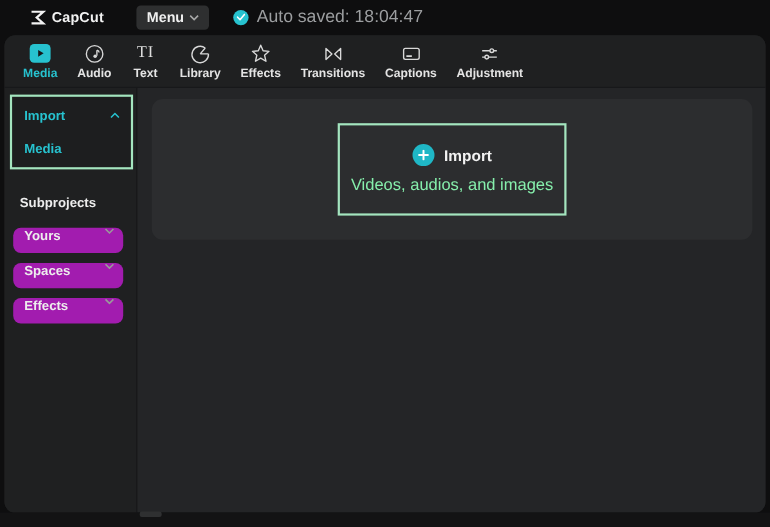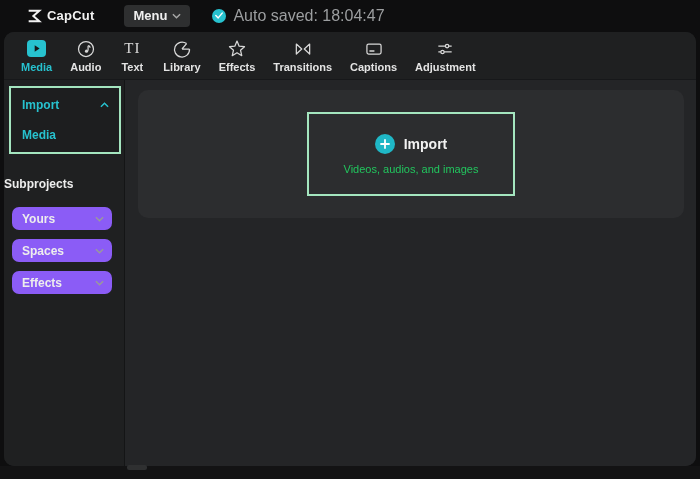--- a/index.html
+++ b/index.html
@@ -87,26 +87,26 @@
     background:#1d1e1f;
     padding:2px;
   }
   .side-item {
     height:30px; display:flex; align-items:center;
     padding:0 8px 0 9px; cursor:default;
   }
   .side-item .label { font-size:12px; font-weight:bold; color:#ededed; }
   .side-item.teal .label { color:#27c2cf; }
   .side-item .spacer { flex:1; }
-  .subprojects { height:28px; display:flex; align-items:center; margin-top:16px; }
+  .subprojects { height:28px; display:flex; align-items:center; padding-left:14px; margin-top:16px; }
   .subprojects .label { font-size:12px; font-weight:bold; color:#ededed; }
   .drop-btn {
     width:100px; height:23px; margin:9px 0 0 8px;
-    background:#8b5cf6; border-radius:7px;
-    display:flex; align-items:center; padding:0 8px 0 10px;
+    background:#a21caf; border-radius:7px;
+    display:flex; align-items:flex-start; padding:0 8px 0 10px;
     cursor:default;
   }
   .drop-btn .label { font-size:12px; font-weight:bold; color:#ededed; flex:1; }
 
   
   .main { flex:1; background:#242527; position:relative; }
   .dropzone {
     margin:10px 12px 0 13px; height:128px;
     background:#2c2d2f; border-radius:10px;
     display:flex; align-items:center; justify-content:center;
@@ -116,21 +116,21 @@
     border:2px solid #a4e5bf;
     display:flex; flex-direction:column; align-items:center; justify-content:center;
     gap:9px; cursor:pointer;
   }
   .import-row { display:flex; align-items:center; gap:9px; }
   .plus-circle {
     width:20px; height:20px; border-radius:50%;
     background:#1fb7c6; display:flex; align-items:center; justify-content:center;
   }
   .import-title { font-size:14px; font-weight:bold; color:#f2f2f2; }
-  .import-sub { font-size:11px; color:#22c55e; }
+  .import-sub { font-size:15px; color:#86efac; }
 
   svg { display:block; }
 </style>
 </head>
 <body>
 
 <div class="topbar">
   <div class="logo">
     <span>
       <svg width="16" height="16" viewBox="0 0 24 24">

